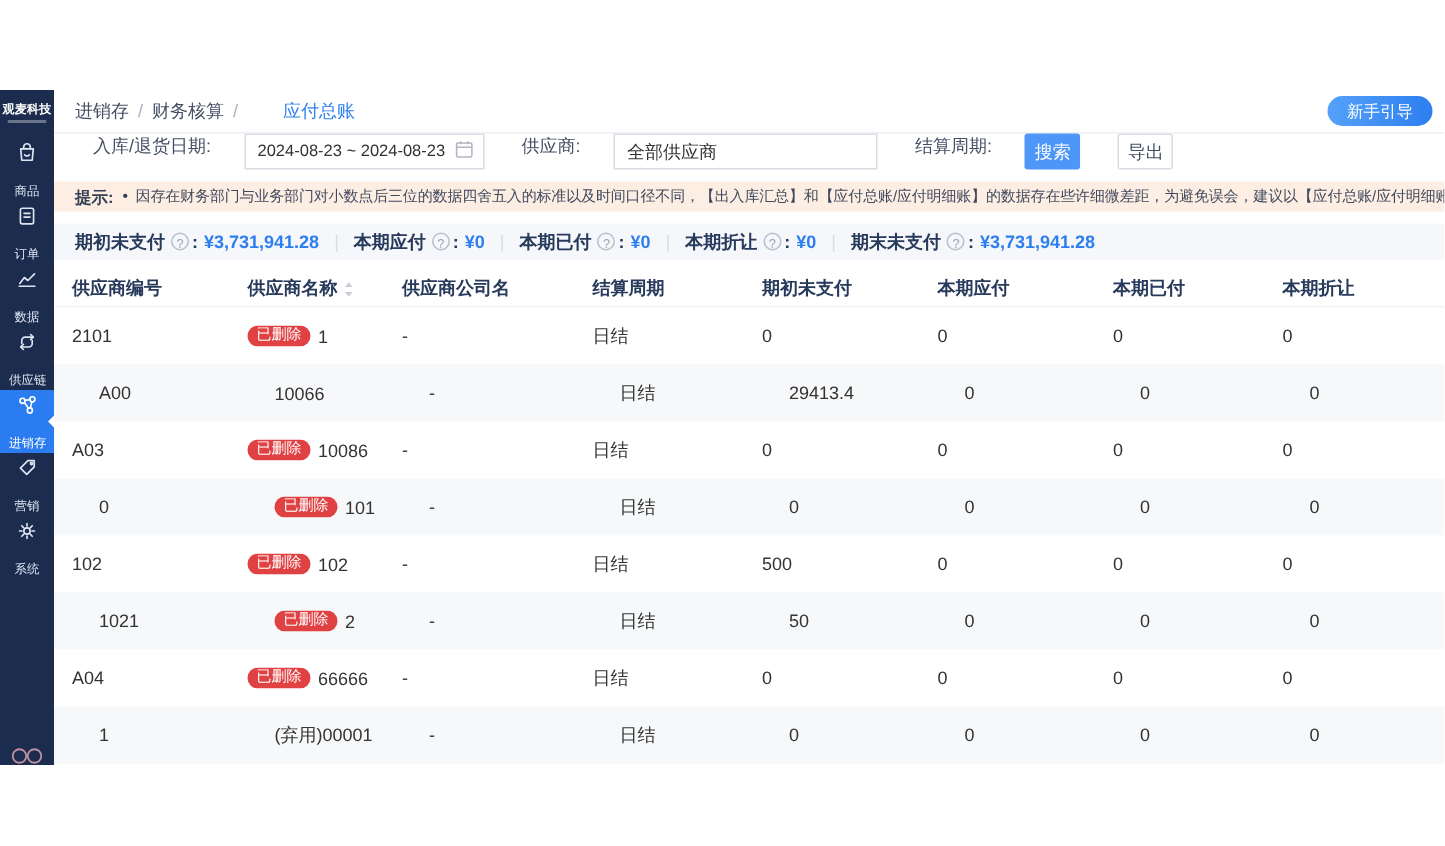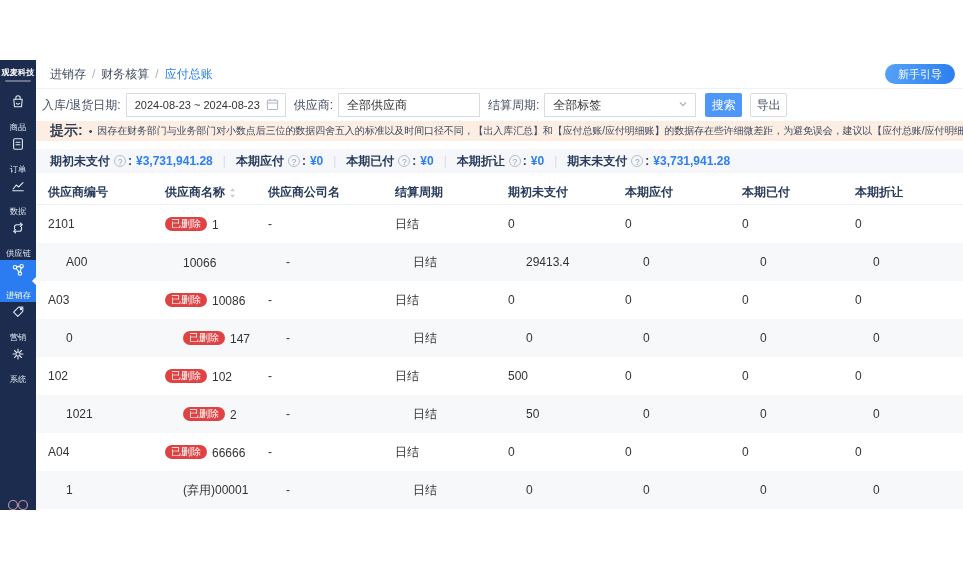--- a/index.html
+++ b/index.html
@@ -23,43 +23,43 @@
   .nav-item.active::after { content:''; position:absolute; right:0; top:50%; margin-top:-4px;
     border-top:4px solid transparent; border-bottom:4px solid transparent; border-right:4px solid #ffffff; }
   .service { position:absolute; bottom:-9px; left:50%; transform:translateX(-50%); }
 
   
   .main { flex:1; min-width:0; display:flex; flex-direction:column; background:#fff; }
 
   .topbar { height:28px; min-height:28px; display:flex; align-items:center; padding:0 8px 0 14px; border-bottom:1px solid #eef0f4; }
   .breadcrumb { display:flex; align-items:center; gap:6px; font-size:12px; color:#454f63; }
   .crumb { cursor:pointer; }
-  .crumb.current { color:#2d7ff0; }
+  .crumb.current { color:#2d7ff0;margin-left:24px; }
   .crumb-sep { color:#aab1c0; }
   .topbar-right { margin-left:auto; display:flex; align-items:center; gap:10px; }
   .search-box { width:162px; height:20px; border:1px solid #d9dce3; border-radius:2px; display:flex; align-items:center; padding:0 6px; background:#fff; }
   .search-box input { border:none; outline:none; flex:1; min-width:0; font-size:11px; color:#333; font-family:inherit; background:transparent; }
   .search-box input::placeholder { color:#a0a6b3; }
   .mag { display:flex; align-items:center; }
   .guide-btn { height:20px; padding:0 13px; border:none; border-radius:10px;
     background:linear-gradient(90deg,#55a1f9,#2d7ff0); color:#fff; font-size:11px;
     display:flex; align-items:center; cursor:pointer; font-family:inherit; }
 
-  .filterbar { height:32px; min-height:32px; display:flex; align-items:center; padding-left:6px; font-size:12px; color:#454f63; }
+  .filterbar { height:32px; min-height:32px; display:flex; padding-left:26px; font-size:12px; color:#454f63;gap:17px; }
   .flabel { margin-right:5px; white-space:nowrap; }
   .fld { height:24px; box-sizing:border-box; border:1px solid #d9dce3; border-radius:0; background:#fff;
     display:flex; align-items:center; font-size:11px; color:#333; cursor:pointer; }
   .date-fld { width:160px; padding:0 6px 0 8px; justify-content:space-between; margin-right:8px; }
-  .supplier-fld { width:142px; padding:0 8px; margin-right:8px; font-size:12px; }
+  .supplier-fld { width:176px; padding:0 8px; margin-right:8px; font-size:12px; }
   .cycle-fld { width:152px; padding:0 6px 0 8px; justify-content:space-between; margin-right:9px; font-size:12px; }
   .btn-primary { width:37px; height:24px; border:none; border-radius:2px; background:#4e96f7; color:#fff; font-size:12px; cursor:pointer; margin-right:8px; padding:0; font-family:inherit; }
   .btn-plain { width:37px; height:24px; border:1px solid #d9dce3; border-radius:2px; background:#fff; color:#454f63; font-size:12px; cursor:pointer; padding:0; font-family:inherit; }
 
   .notice { height:20px; min-height:20px; background:#fdeee3; display:flex; align-items:center; padding:0 14px; white-space:nowrap; overflow:hidden; }
-  .nlabel { font-size:14px; font-weight:bold; color:#333f52; margin-right:6px; }
+  .nlabel { font-size:11px; font-weight:bold; color:#333f52; margin-right:6px; }
   .nbullet { font-size:10.5px; color:#333f52; margin-right:5px; }
   .ntext { font-size:10px; color:#404a5e; letter-spacing:-0.1px; }
 
   .summary { margin-top:8px; height:24px; min-height:24px; background:#f5f7fa; display:flex; align-items:center; padding:0 14px; font-size:12px; }
   .sitem { display:flex; align-items:center; }
   .slabel { color:#273a5b; font-weight:bold; }
   .shelp { width:12px; height:12px; border:1px solid #b8bfcc; border-radius:50%; color:#9aa3b5;
     font-size:8.5px; line-height:12px; text-align:center; margin:0 2px 0 4px; box-sizing:border-box; cursor:pointer; }
   .scolon { color:#273a5b; font-weight:bold; margin-right:4px; }
   .sval { color:#2d7ff0; font-weight:bold; }
@@ -184,28 +184,20 @@
             <rect x="1.5" y="2.5" width="11" height="10" rx="1"></rect>
               <path d="M1.5 5.5h11M4.5 1.2v2.2M9.5 1.2v2.2"></path>
           </svg>
         </span>
       </div>
       <span class="flabel">供应商:</span>
       <div class="fld supplier-fld">
         <span>全部供应商</span>
       </div>
       <span class="flabel">结算周期:</span>
-      <div class="fld cycle-fld">
-        <span>全部标签</span>
-        <span>
-          <svg width="12" height="12" viewBox="0 0 12 12" fill="none" stroke="#b0b6c3" stroke-width="1.3">
-            <path d="M3 4.5l3 3 3-3"></path>
-          </svg>
-        </span>
-      </div>
       <button class="btn-primary">搜索</button>
       <button class="btn-plain">导出</button>
     </div>
 
     <div class="notice">
       <span class="nlabel">提示:</span>
       <span class="nbullet">•</span>
       <span class="ntext">因存在财务部门与业务部门对小数点后三位的数据四舍五入的标准以及时间口径不同，【出入库汇总】和【应付总账/应付明细账】的数据存在些许细微差距，为避免误会，建议以【应付总账/应付明细账】数据为准，以【出入库汇总】数据作为辅助参考。</span>
     </div>
 
@@ -304,21 +296,21 @@
           <div class="tcell name-cell"><span class="badge">已删除</span><span>10086</span></div>
           <div class="tcell ">-</div>
           <div class="tcell ">日结</div>
           <div class="tcell ">0</div>
           <div class="tcell ">0</div>
           <div class="tcell ">0</div>
           <div class="tcell ">0</div>
         </div>
         <div class="trow alt">
           <div class="tcell ">0</div>
-          <div class="tcell name-cell"><span class="badge">已删除</span><span>147</span></div>
+          <div class="tcell name-cell"><span class="badge">已删除</span><span>101</span></div>
           <div class="tcell ">-</div>
           <div class="tcell ">日结</div>
           <div class="tcell ">0</div>
           <div class="tcell ">0</div>
           <div class="tcell ">0</div>
           <div class="tcell ">0</div>
         </div>
         <div class="trow">
           <div class="tcell ">102</div>
           <div class="tcell name-cell"><span class="badge">已删除</span><span>102</span></div>

